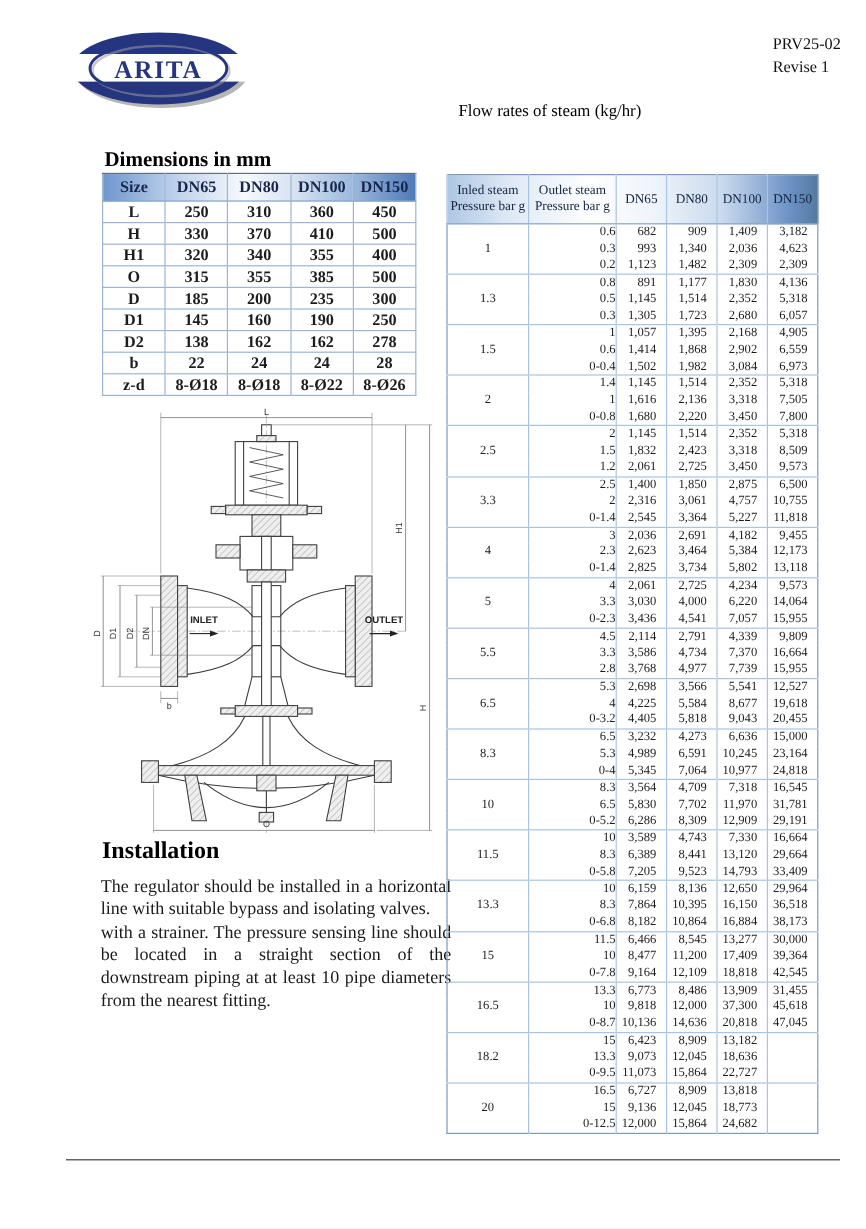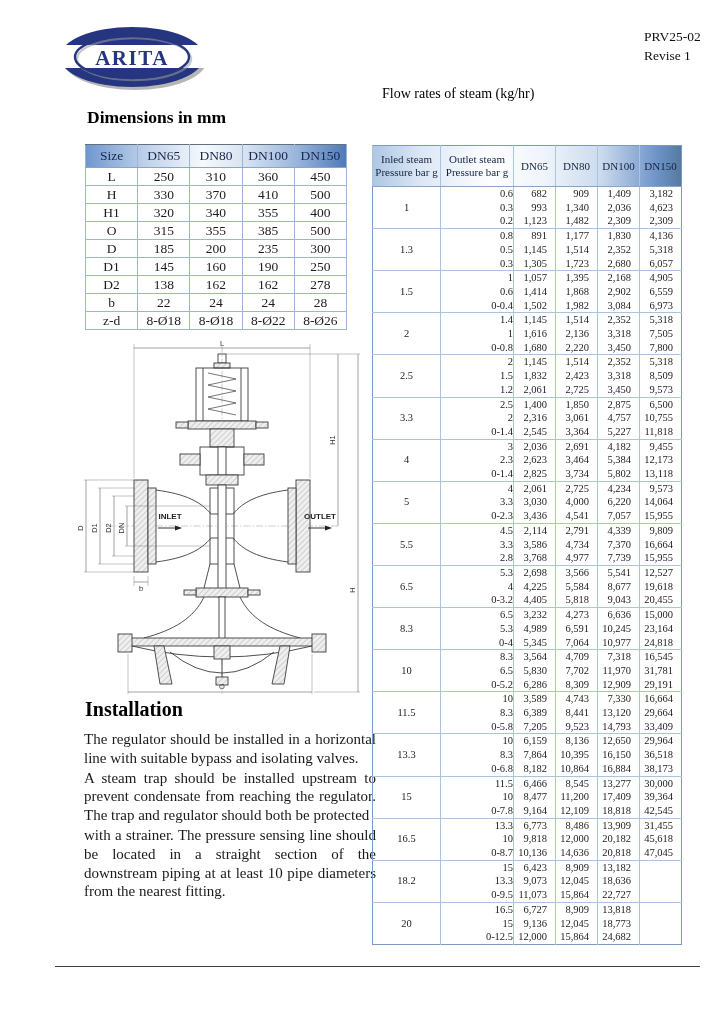--- a/index.html
+++ b/index.html
@@ -8,27 +8,27 @@
 
   
   .logo{position:absolute;left:56px;top:24px;width:154px;height:68px;}
   .title-bar{position:absolute;left:208px;top:40px;width:332px;height:37px;
     background:linear-gradient(90deg,#4256c8 0%,#6e88da 25%,#a9bceb 55%,#e3eaf9 82%,#ffffff 100%);}
   .title-bar .t{font-size:26px;font-weight:bold;color:#0b0b0b;line-height:37px;
     padding-left:10px;white-space:nowrap;}
   .docinfo{position:absolute;left:644px;top:27px;font-size:13.5px;line-height:19px;color:#111;}
 
   
-  .dim-heading{position:absolute;left:87px;top:107px;font-size:17.5px;font-weight:bold;color:#000;}
+  .dim-heading{position:absolute;left:87px;top:122px;font-size:17.5px;font-weight:bold;color:#000;}
   .flow-heading{position:absolute;left:382px;top:86px;font-size:14px;color:#000;}
 
   
   .dim-table{position:absolute;left:85px;top:144px;width:262px;border-collapse:collapse;
     table-layout:fixed;font-size:13.5px;}
-  .dim-table th,.dim-table td{border:1px solid #9bb6d4;text-align:center;font-weight:normal;
+  .dim-table th,.dim-table td{border:1px solid #9bb6d4;text-align:center;font-weight:bold;
     height:17px;padding:0;line-height:17px;color:#1c1c1c;}
   .dim-table thead th{height:22px;line-height:22px;color:#17264c;
     border-top:1px solid #63707f;border-bottom:1px solid #8aa6c6;}
   .dim-table thead tr{
     background:linear-gradient(90deg,#6f97cf 0%,#bccfe9 22%,#f6f9fd 45%,#d5e1f1 62%,#9cb8dd 80%,#4f7ab8 100%);}
   .dim-table{border:1px solid #7d93ac;}
 
   
   .valve{position:absolute;left:70px;top:338px;width:306px;height:362px;}
 
@@ -269,21 +269,20 @@
       <text x="41" y="190" text-anchor="middle" transform="rotate(-90 41 190)">D2</text>
       <text x="54" y="190" text-anchor="middle" transform="rotate(-90 54 190)">DN</text>
       <text x="71" y="253" text-anchor="middle">b</text>
       <text x="152" y="351" text-anchor="middle">O</text>
     </g>
   </svg>
 
   <div class="install-heading">Installation</div>
   <div class="install-text">
       <p>The regulator should be installed in a horizontal line with suitable bypass and  isolating  valves.</p>
-      <p>A steam trap should be installed upstream to prevent condensate from reaching the regulator. The trap and regulator should both be protected</p>
       <p>with a strainer.  The pressure sensing line  should be located in a straight section  of the downstream piping at at least 10 pipe diameters from the nearest fitting.</p>
     </div>
 
   <table class="flow-table">
     <colgroup>
       <col class="c-inlet">
         <col class="c-outlet">
       <col class="c-dn">
         <col class="c-dn">
         <col class="c-dn">
@@ -667,21 +666,21 @@
           <td class="outlet">13.3</td>
           <td class="num">6,773</td>
           <td class="num">8,486</td>
           <td class="num">13,909</td>
           <td class="num">31,455</td>
         </tr>
         <tr>
           <td class="outlet">10</td>
           <td class="num">9,818</td>
           <td class="num">12,000</td>
-          <td class="num">20,182</td>
+          <td class="num">37,300</td>
           <td class="num">45,618</td>
         </tr>
         <tr>
           <td class="outlet">0-8.7</td>
           <td class="num">10,136</td>
           <td class="num">14,636</td>
           <td class="num">20,818</td>
           <td class="num">47,045</td>
         </tr>
       </tbody>

